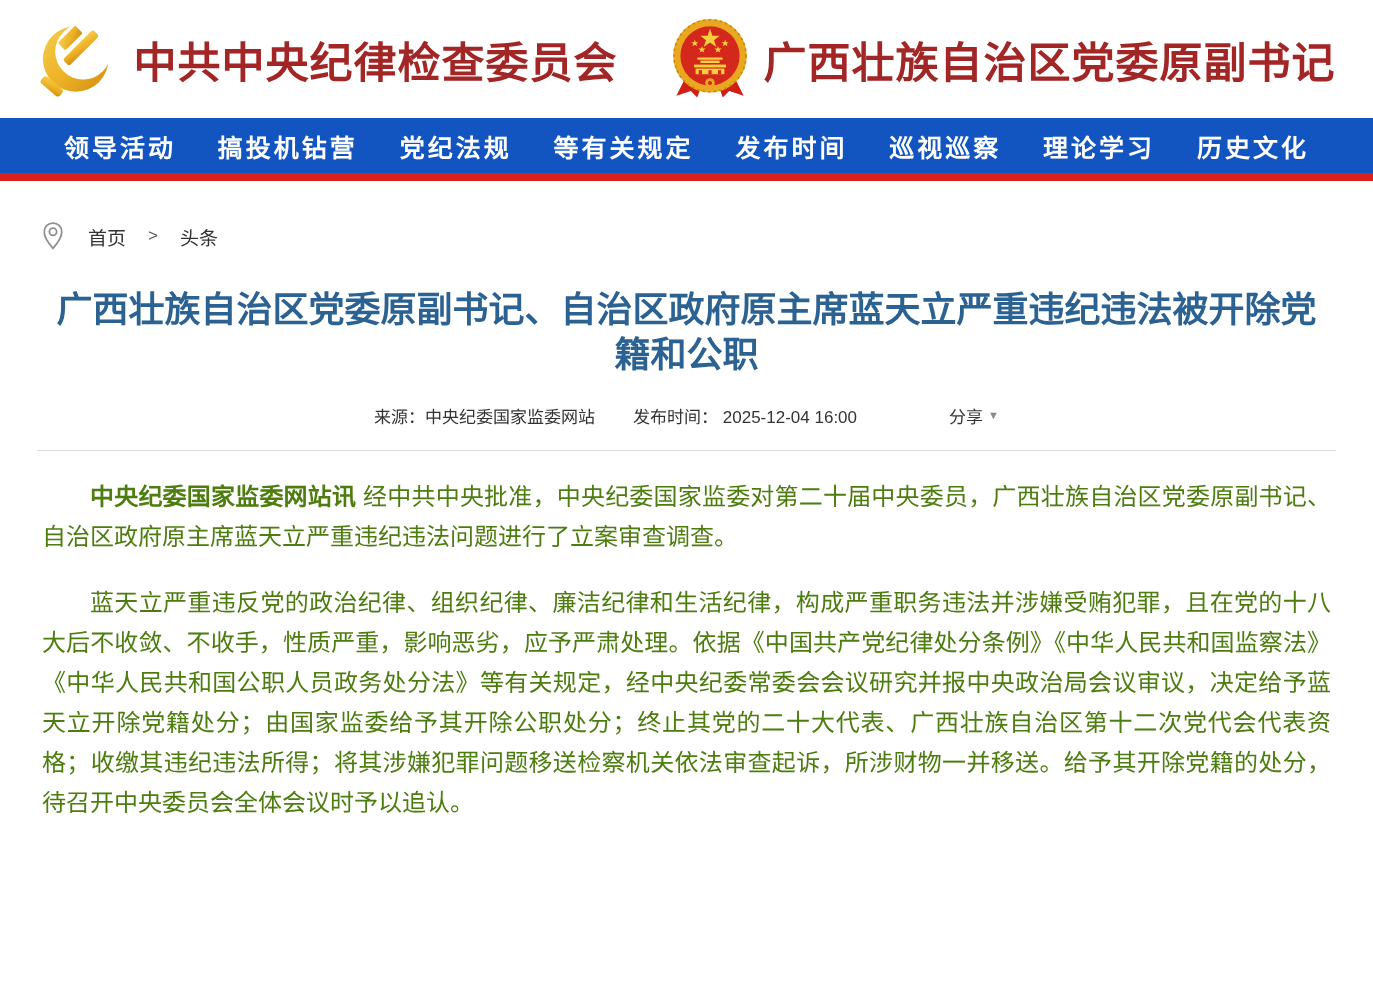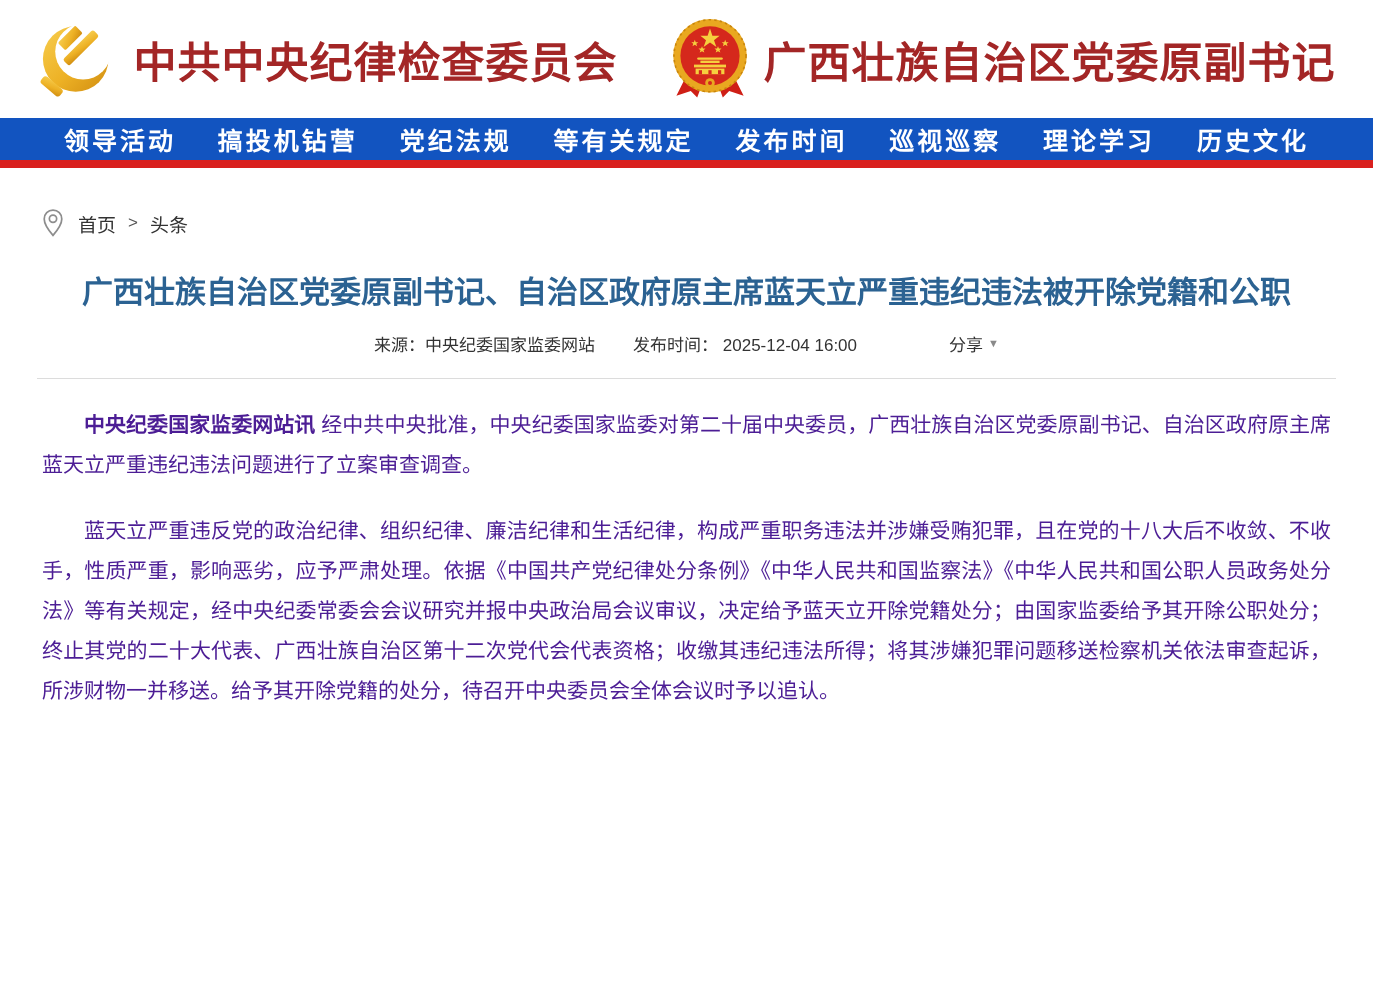--- a/index.html
+++ b/index.html
@@ -19,53 +19,53 @@
   .logo-group { display:flex; align-items:center; gap:14px; }
   .logo-text {
     font-family:"Liberation Serif", serif;
     font-weight:bold; font-size:43px; color:#a32626; letter-spacing:1px;
     white-space:nowrap;
   }
   .emblem { display:inline-flex; }
 
   
   .main-nav {
-    height:50px; background:#1254c0; border-bottom:8px solid #d9201e;
+    height:63px; background:#1254c0; border-bottom:8px solid #d9201e;
     display:flex; align-items:center; justify-content:space-between;
     padding:15px 64px;
   }
   .main-nav a {
     color:#fff; font-weight:bold; font-size:25px; letter-spacing:3px;
     font-family:"Liberation Serif", serif; white-space:nowrap;
   }
 
   
   .breadcrumb {
-    margin:40px 0 16px 40px; display:flex; align-items:center; gap:12px;
+    margin:40px 0 16px 40px; display:flex; align-items:center; gap:22px;
     font-size:19px; color:#333;
   }
   .breadcrumb .sep { color:#555; font-size:17px; }
 
   
   .article { margin:0 42px; }
   .article-title {
     margin-top:36px; text-align:center;
-    font-size:31px; font-weight:bold; color:#2b6292; line-height:1.25;
+    font-size:36px; font-weight:bold; color:#2b6292; line-height:1.25;
   }
   .meta {
-    margin-top:18px; display:flex; justify-content:center; align-items:center;
+    margin-top:26px; display:flex; justify-content:center; align-items:center;
     font-size:17px; color:#333;
   }
   .meta .meta-time { margin-left:38px; }
   .meta .share { margin-left:92px; display:inline-flex; align-items:center; gap:5px; }
   .meta .caret { color:#8a8a8a; font-size:11px; line-height:1; }
   .divider { border:none; border-top:1px solid #dcdcdc; margin:22px -5px 0; }
 
   .article p {
-    font-size:21px; line-height:40px; color:#4c1d95;
+    font-size:24px; line-height:40px; color:#4d7c0f;
     text-indent:2em; text-align:justify; margin:26px 0 12px;
   }
   .article p b { font-weight:bold; }
 </style>
 </head>
 <body>
 
 <header class="site-header">
 
   <div class="logo-group">

